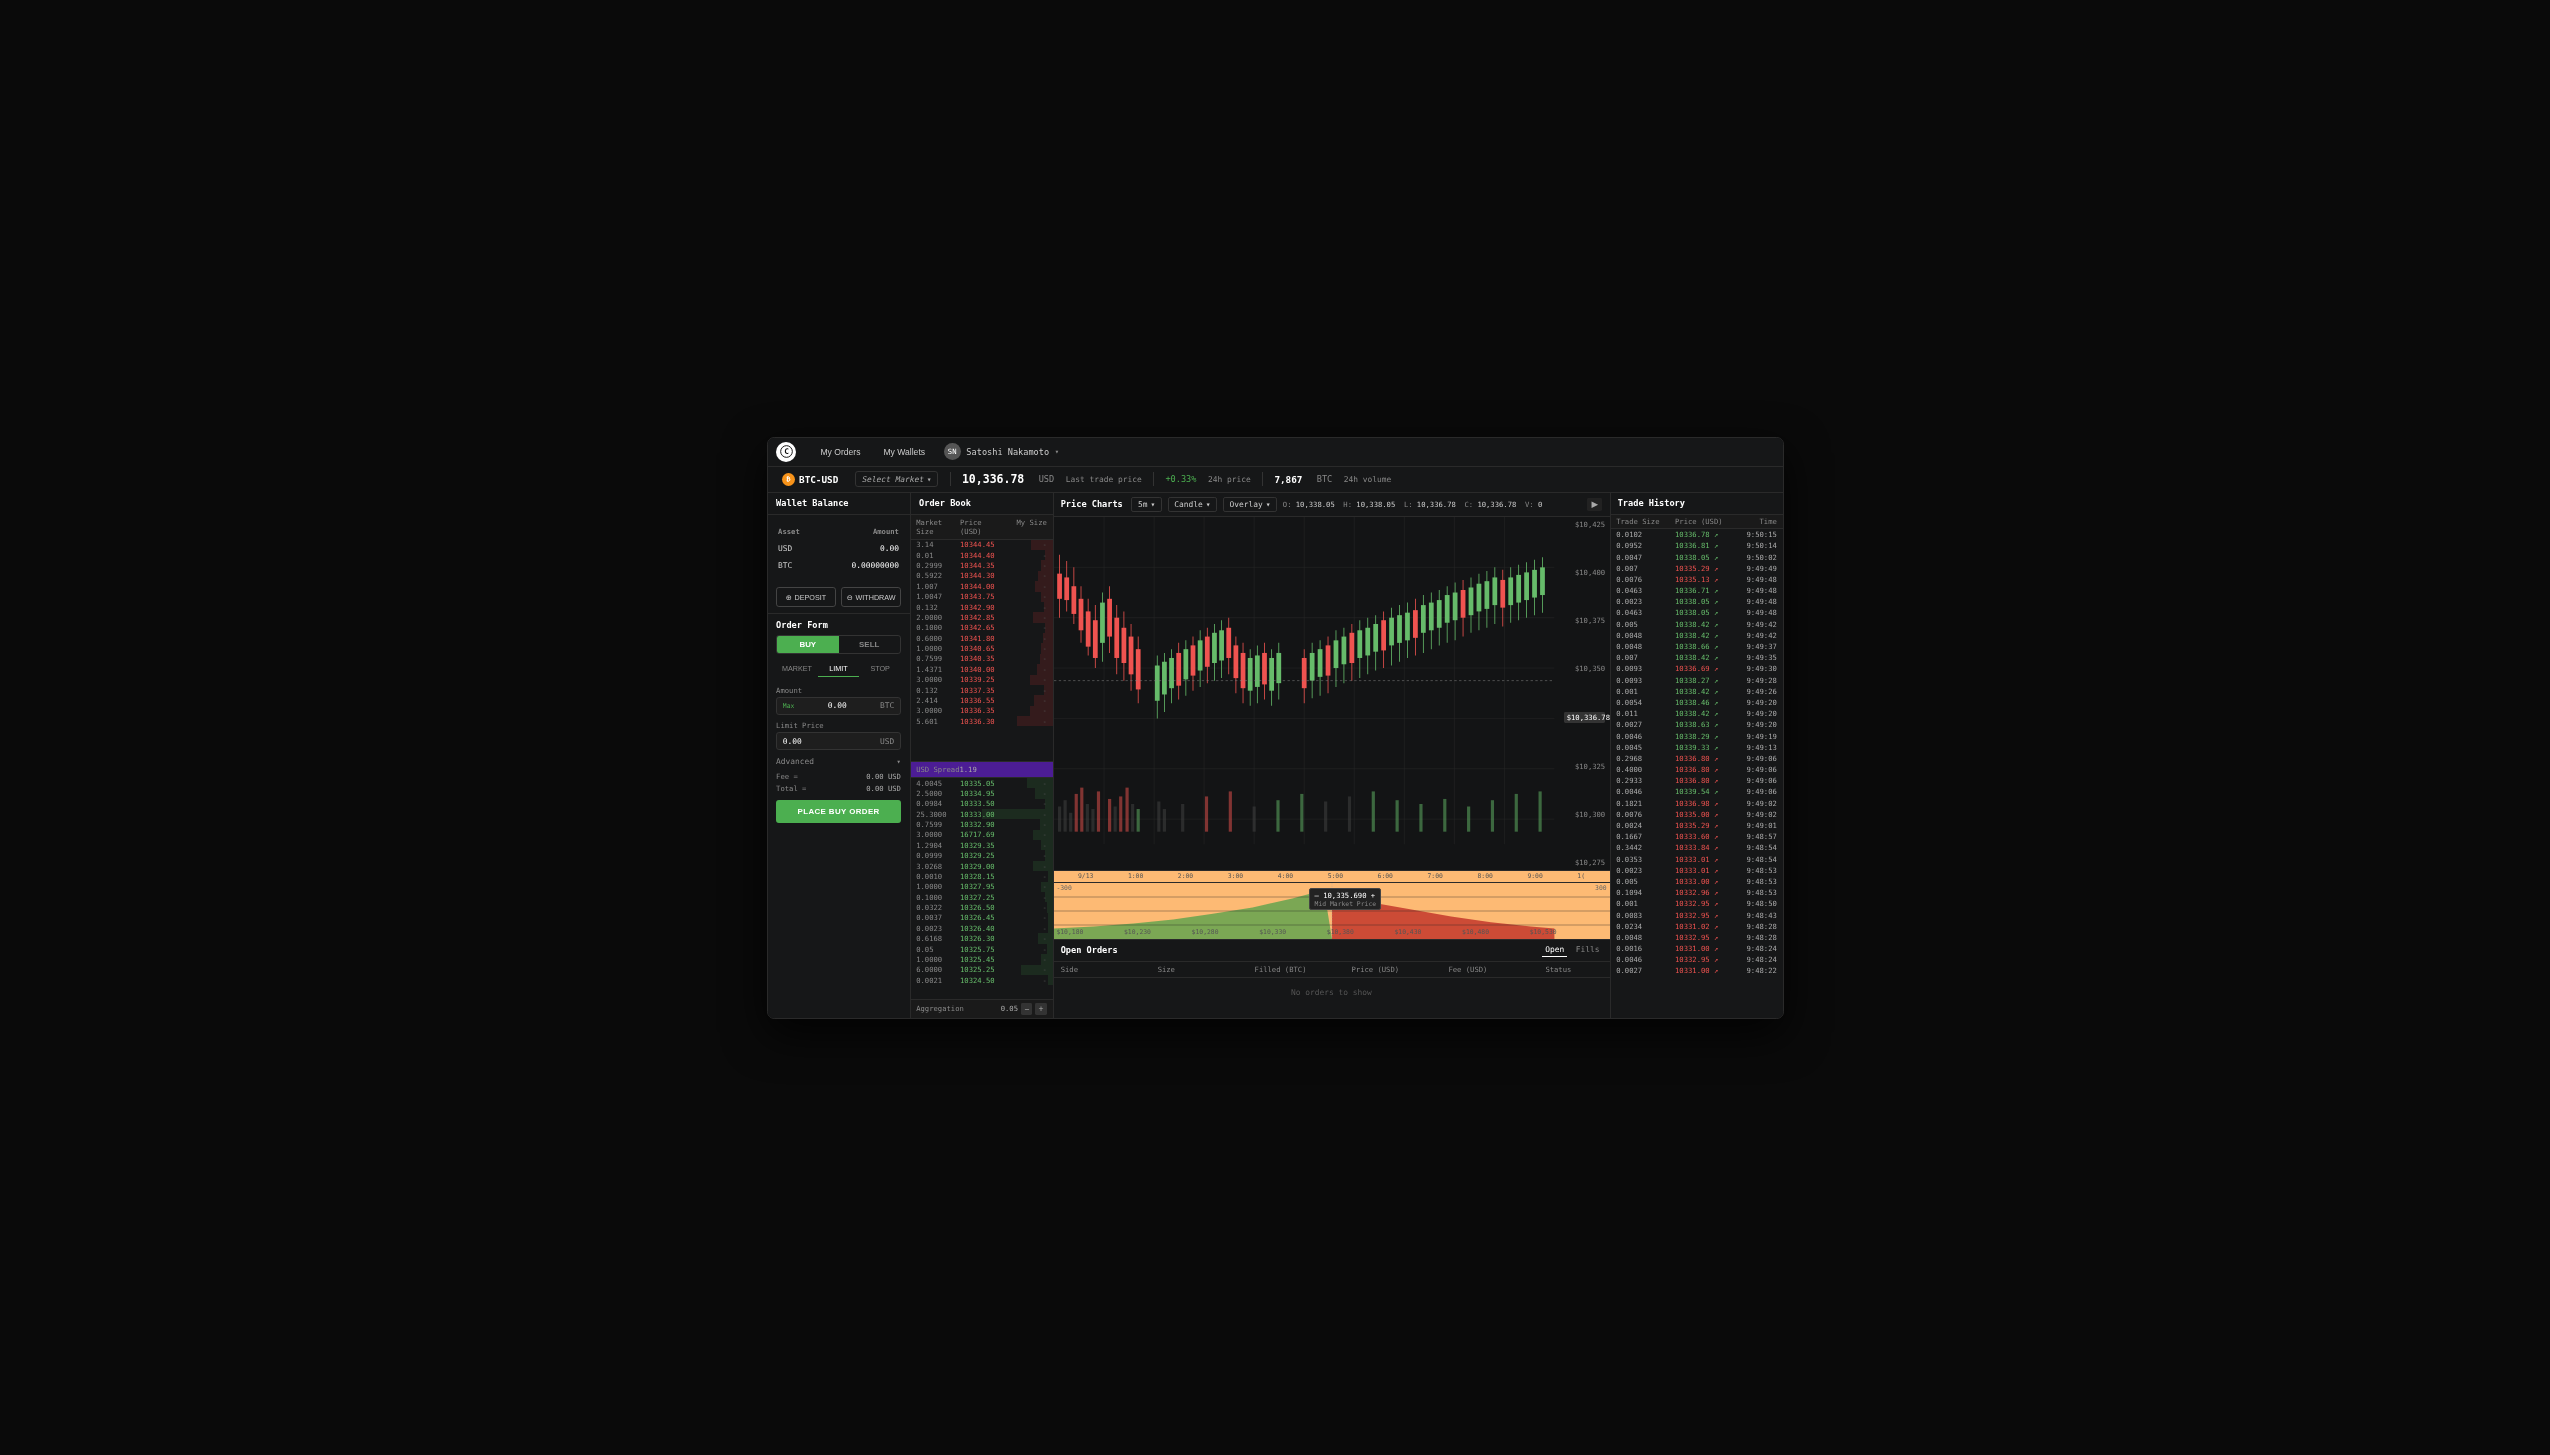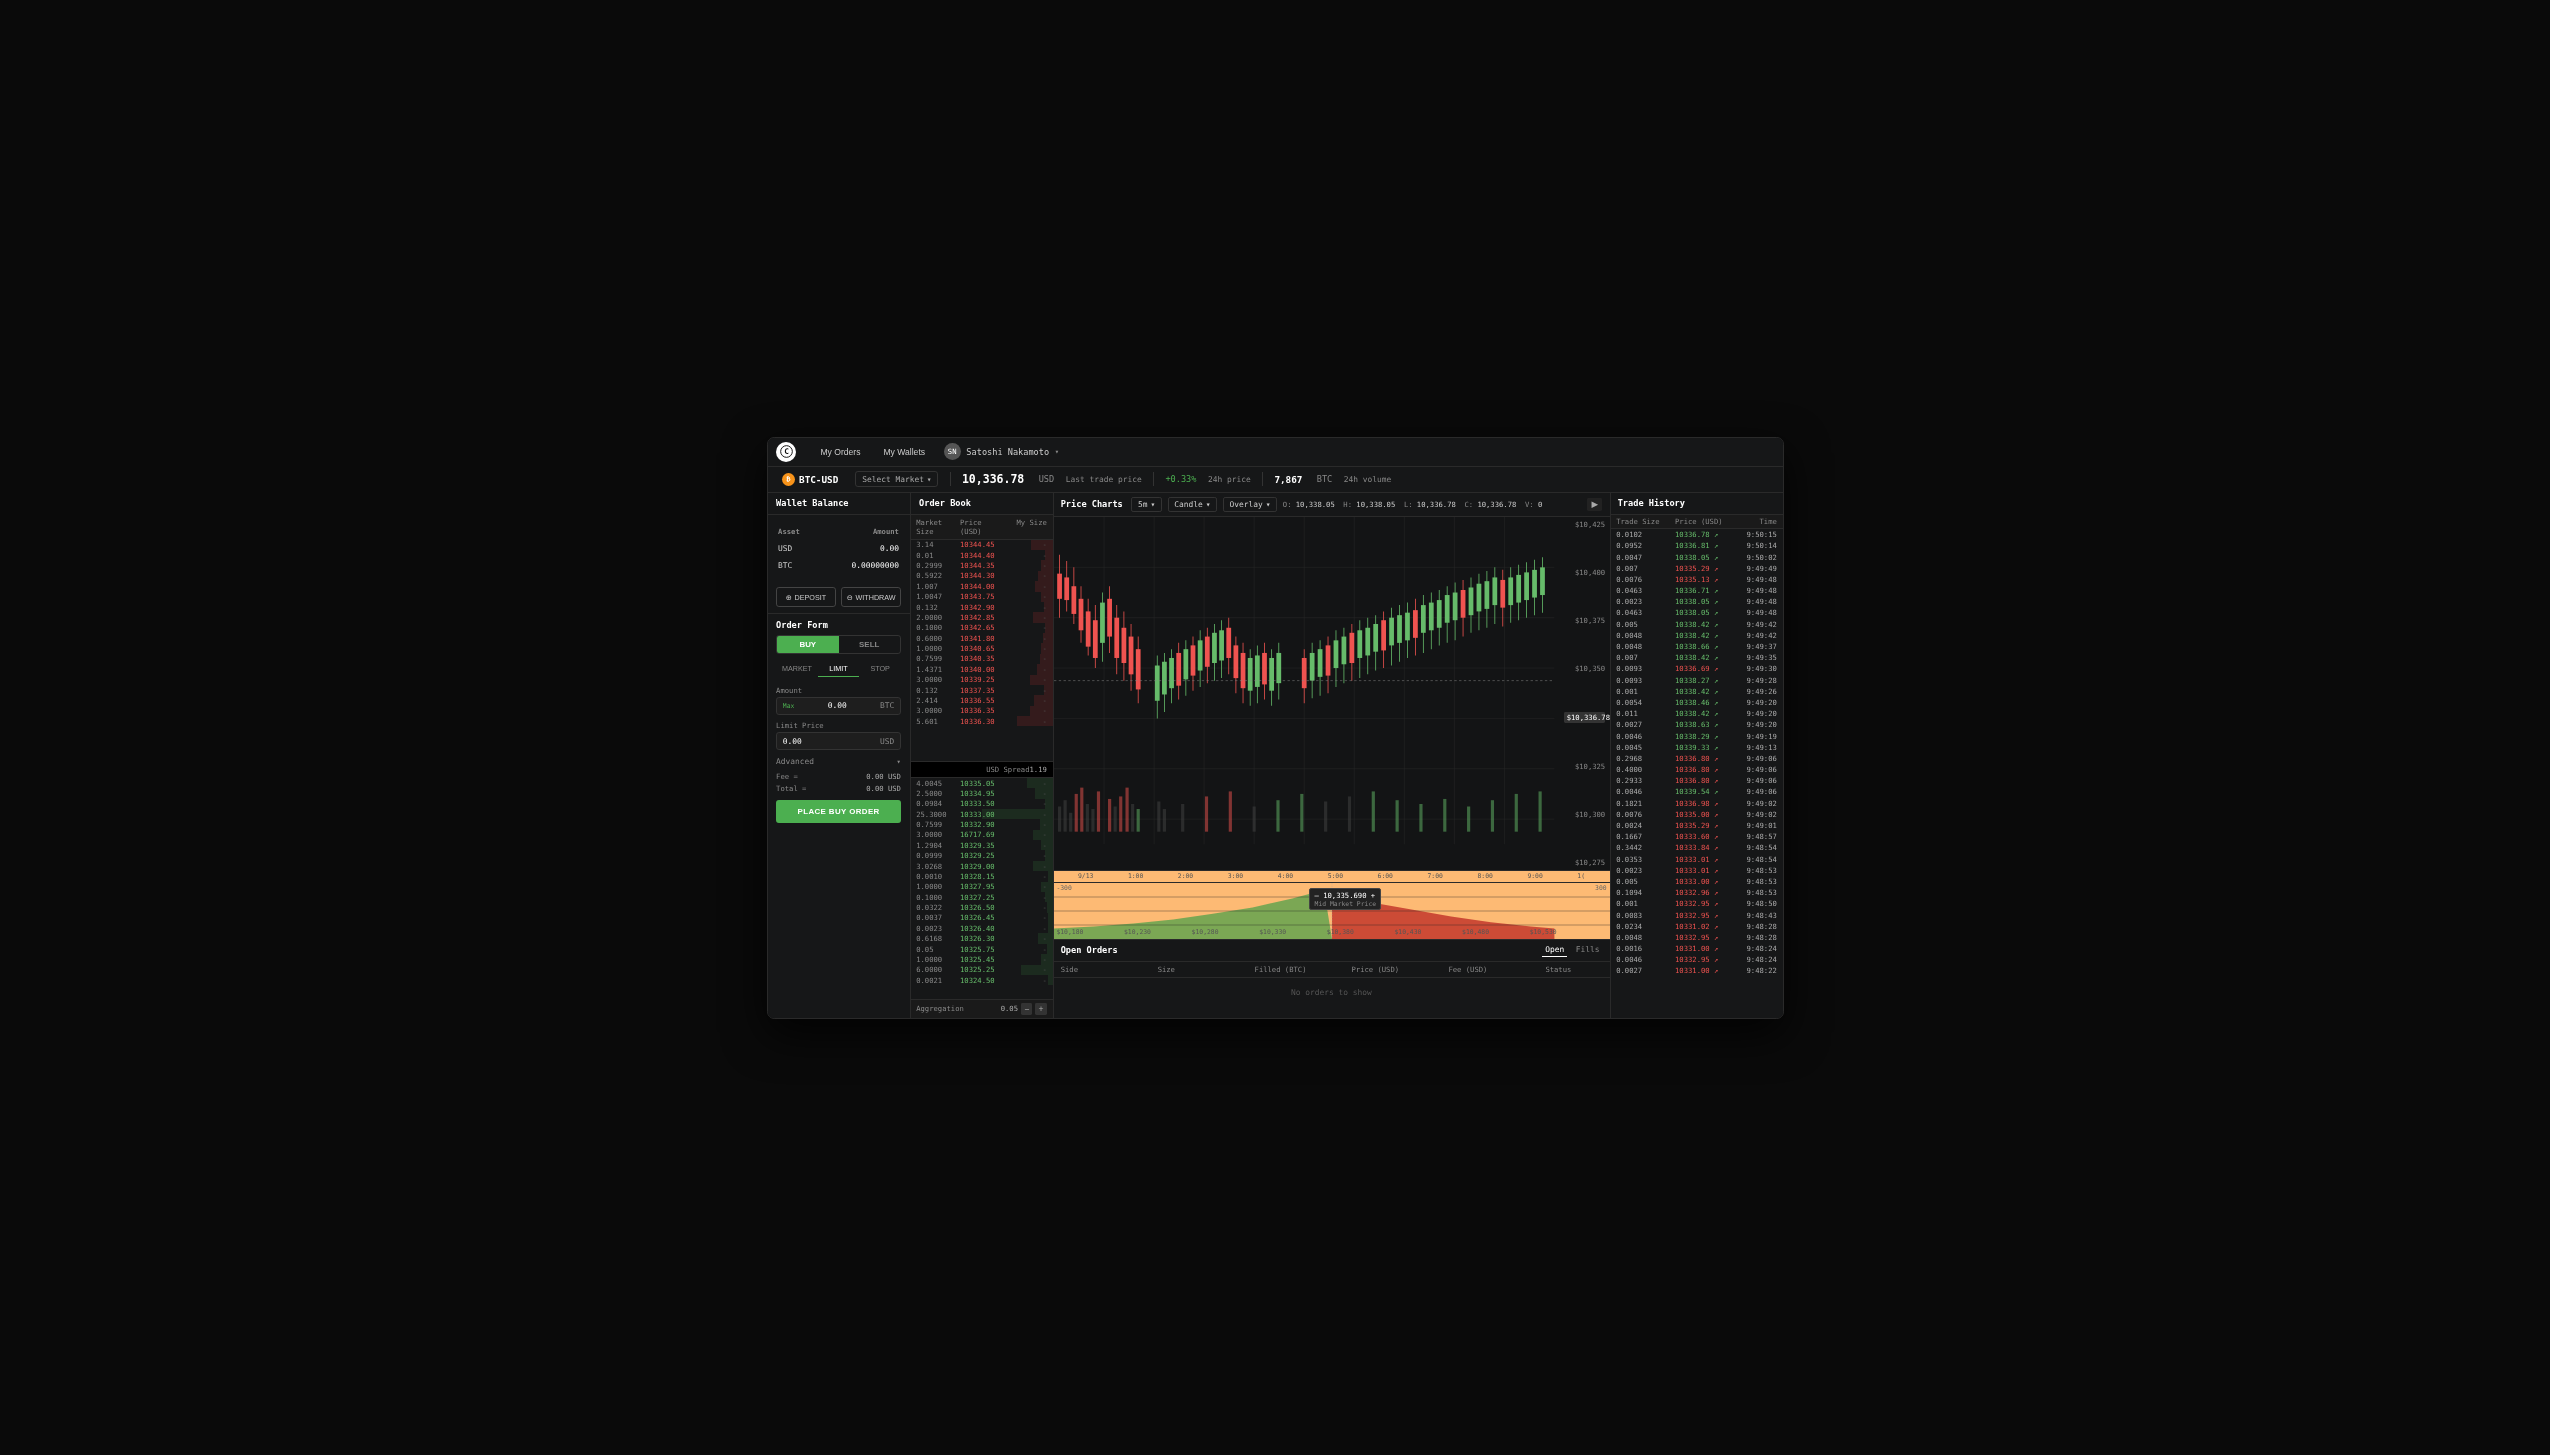--- a/index.html
+++ b/index.html
@@ -133,20 +133,21 @@
     .market-select {
       display: flex;
       align-items: center;
       gap: 2.9px;
       padding: 2.9px 5.7px;
       border: 0.7px solid #333;
       border-radius: 2.9px;
       cursor: pointer;
       font-size: 7.9px;
       color: #aaa;
+      font-style: italic;
     }
     .ticker-price { font-size: 11.5px; font-weight: 600; color: #fff; }
     .ticker-currency { font-size: 8.6px; color: #888; margin-left: 2.9px; }
     .ticker-label { font-size: 7.9px; color: #888; }
     .ticker-change-pos { font-size: 8.6px; color: #4caf50; }
     .ticker-volume { font-size: 9.3px; color: #fff; font-weight: 600; }
     .ticker-divider { width: 0.7px; height: 14.3px; background: #333; }
 
     
     .main-content {
@@ -332,25 +333,25 @@
     .ob-row.ask .bar { background: #e53935; right: 0; }
     .ob-row.bid .bar { background: #43a047; right: 0; }
     .ob-cell { font-size: 7.2px; position: relative; z-index: 1; }
     .ob-cell.ask { color: #ef5350; }
     .ob-cell.bid { color: #66bb6a; }
     .ob-cell.gray { color: #888; }
     .ob-cell.dash { color: #555; text-align: right; }
     .spread-row {
       display: flex;
       align-items: center;
-      justify-content: flex-end;
+      justify-content: flex-start;
       padding: 2.9px 5.7px;
       border-top: 0.7px solid #2a2a2a;
       border-bottom: 0.7px solid #2a2a2a;
-      background: #000000;
+      background: #4c1d95;
     }
     .spread-label { font-size: 7.2px; color: #888; }
     .spread-val { font-size: 7.2px; color: #aaa; }
     .aggregation-row {
       display: flex;
       align-items: center;
       justify-content: space-between;
       padding: 2.9px 5.7px;
       border-top: 0.7px solid #2a2a2a;
       background: #1a1a1a;

